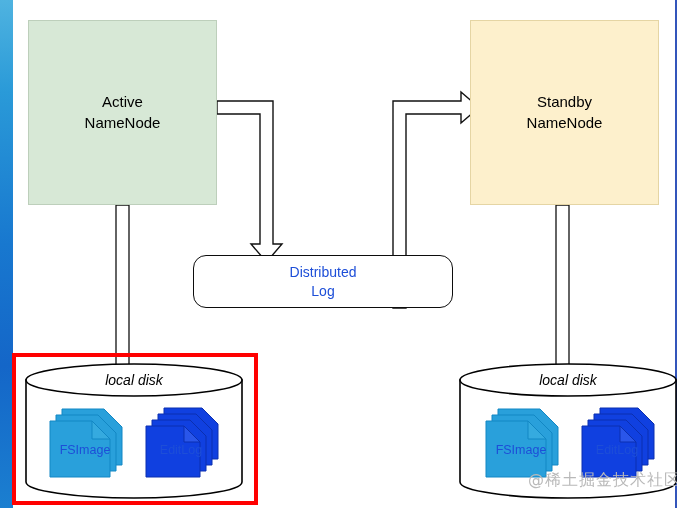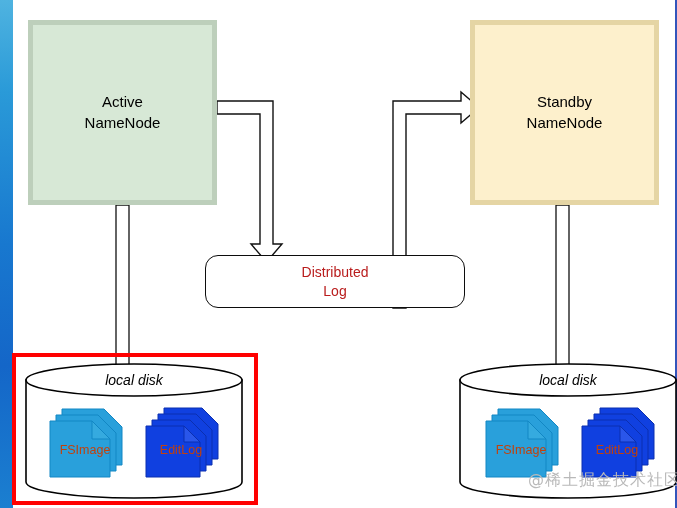--- a/index.html
+++ b/index.html
@@ -26,21 +26,21 @@
     position: absolute;
     right: 0; top: 0;
     width: 2px; height: 508px;
     background: #3355bb;
   }
 
   
   .node-box {
     position: absolute;
     box-sizing: border-box;
-    border: 5px solid #b91c1c;
+    border: 1px solid #b91c1c;
     display: flex;
     align-items: center;
     justify-content: center;
     text-align: center;
     font-size: 15px;
     color: #000000;
     line-height: 1.35;
   }
   #active-node {
     left: 28px; top: 20px;
@@ -51,32 +51,32 @@
   #standby-node {
     left: 470px; top: 20px;
     width: 189px; height: 185px;
     background: #fdf0cc;
     border-color: #e5d5a4;
   }
 
   
   #dist-log {
     position: absolute;
-    left: 205px; top: 255px;
+    left: 193px; top: 255px;
     width: 260px; height: 53px;
     box-sizing: border-box;
     background: #ffffff;
     border: 1.6px solid #0c0c0c;
     border-radius: 13px;
     display: flex;
     align-items: center;
     justify-content: center;
     text-align: center;
     font-size: 14px;
-    color: #b91c1c;
+    color: #1d4ed8;
     line-height: 1.35;
   }
 
   
   #connectors {
     position: absolute;
     left: 0; top: 0;
     width: 677px; height: 508px;
     pointer-events: none;
   }
@@ -119,21 +119,21 @@
     height: 74px;
   }
   .file-stack svg { position: absolute; left: 0; top: 0; }
   .file-stack .flabel {
     position: absolute;
     left: 2px;
     top: 36px;
     width: 74px;
     text-align: center;
     font-size: 12.5px;
-    color: #c2410c;
+    color: #1d4ed8;
     white-space: nowrap;
   }
   .fs-fsimage-left  { left: 22px;  top: 44px; }
   .fs-editlog-left  { left: 118px; top: 44px; }
   .fs-fsimage-right { left: 24px;  top: 44px; }
   .fs-editlog-right { left: 120px; top: 44px; }
 
   
   #watermark {
     position: absolute;

